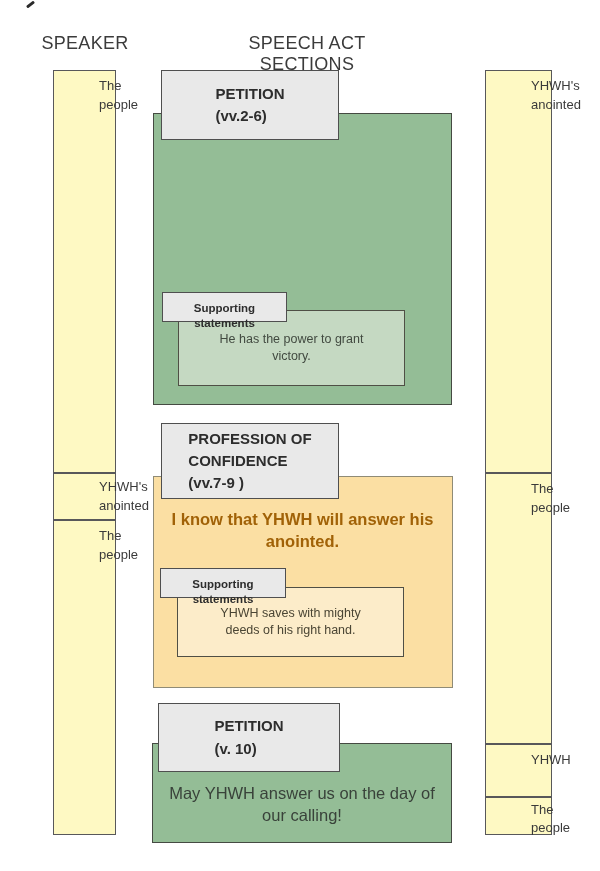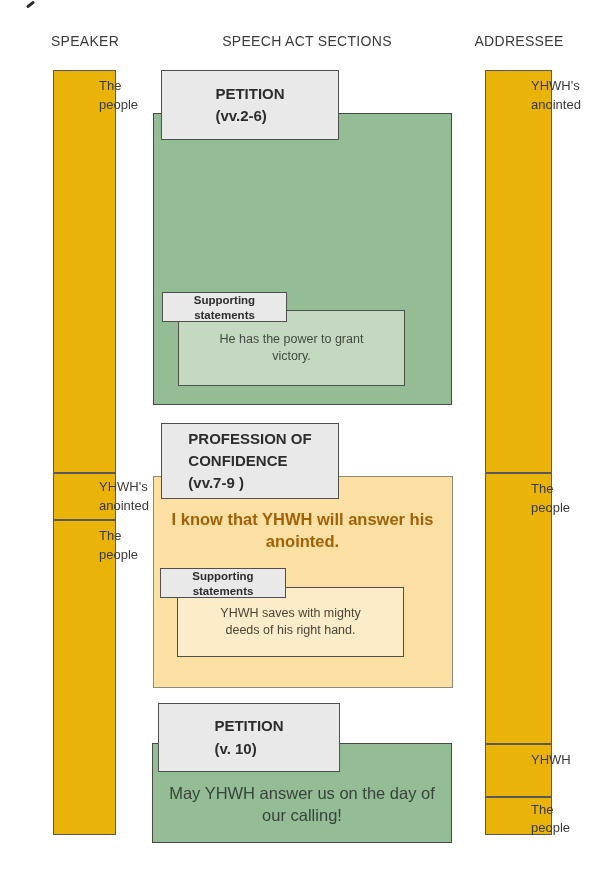--- a/index.html
+++ b/index.html
@@ -9,25 +9,25 @@
     background:#ffffff;
     font-family:"Liberation Sans","DejaVu Sans",sans-serif;
     overflow:hidden;
   }
   .artifact{
     position:absolute;left:26px;top:3px;width:9px;height:3px;
     background:#2a2a2a;transform:rotate(-38deg);border-radius:1px;
   }
   .hdr{
     position:absolute;top:33px;height:18px;
-    font-size:14px;color:#3b3b3b;text-align:center;letter-spacing:0.3px;
+    font-size:18px;color:#3b3b3b;text-align:center;letter-spacing:0.3px;
   }
   .colbox{
     position:absolute;box-sizing:border-box;
-    background:#eab308;border:1px solid #58585a;
+    background:#fef9c3;border:1px solid #58585a;
     font-size:13px;line-height:1.45;color:#3a3a3a;
     text-align:right;padding-top:6px;padding-left:45px;
   }
   .colbox.tight{padding-top:3px;line-height:1.35;}
   .panel{
     position:absolute;box-sizing:border-box;z-index:1;
   }
   .panel.green{background:var(--green,#94bd96);border:1.5px solid #454a42;}
   .panel.orange{background:var(--orange,#fbdfa3);border:1.5px solid var(--orange-border,#8f8b76);}
   .titlebox{
@@ -40,42 +40,41 @@
   .statement{
     position:absolute;z-index:2;
     font-size:16.5px;line-height:1.35;text-align:center;
   }
   .statement.on-green{color:#39423a;}
   .statement.on-orange{color:#a16207;font-weight:bold;}
   .supportlabel{
     position:absolute;box-sizing:border-box;z-index:4;
     background:var(--label-bg,#e9e9e9);border:1.2px solid #4f4f4f;
     font-weight:bold;font-size:11.5px;line-height:1.3;color:#2d2d2d;
-    text-align:center;white-space:pre-line;padding-top:0;
+    text-align:center;white-space:pre-line;padding-top:8px;
   }
   .innerbox{
     position:absolute;box-sizing:border-box;z-index:2;
     border:1.2px solid #4f4f45;
     display:flex;align-items:center;justify-content:center;
     font-size:12.5px;line-height:1.4;text-align:center;
     padding:4px 26px;
   }
   .innerbox.green{background:var(--green-light,#c5d9c2);color:#424a40;}
   .innerbox.orange{background:var(--orange-light,#fcecc9);color:#4a4534;}
 </style>
 </head>
 <body>
 
 <div class="canvas">
 
   <div class="artifact"></div>
 
   <div class="hdr" style="left:35px;width:100px;">SPEAKER</div>
   <div class="hdr" style="left:207px;width:200px;">SPEECH ACT SECTIONS</div>
-  <div class="hdr" style="left:459px;width:120px;">ADDRESSEE</div>
 
   <div class="colbox" style="left:53px;top:70px;width:63px;height:403px;">The people</div>
   <div class="colbox" style="left:53px;top:473px;width:63px;height:47px;padding-top:4px;">YHWH's anointed</div>
   <div class="colbox" style="left:53px;top:520px;width:63px;height:315px;">The people</div>
 
   <div class="colbox" style="left:485px;top:70px;width:67px;height:403px;">YHWH's anointed</div>
   <div class="colbox" style="left:485px;top:473px;width:67px;height:271px;">The people</div>
   <div class="colbox" style="left:485px;top:744px;width:67px;height:53px;">YHWH</div>
   <div class="colbox tight" style="left:485px;top:797px;width:67px;height:38px;">The people</div>
 

